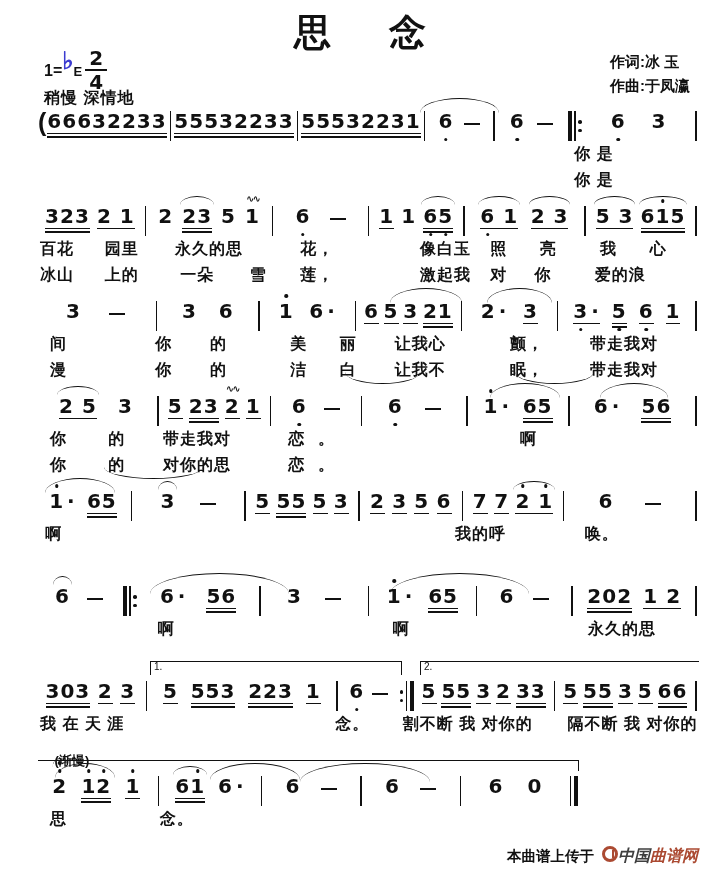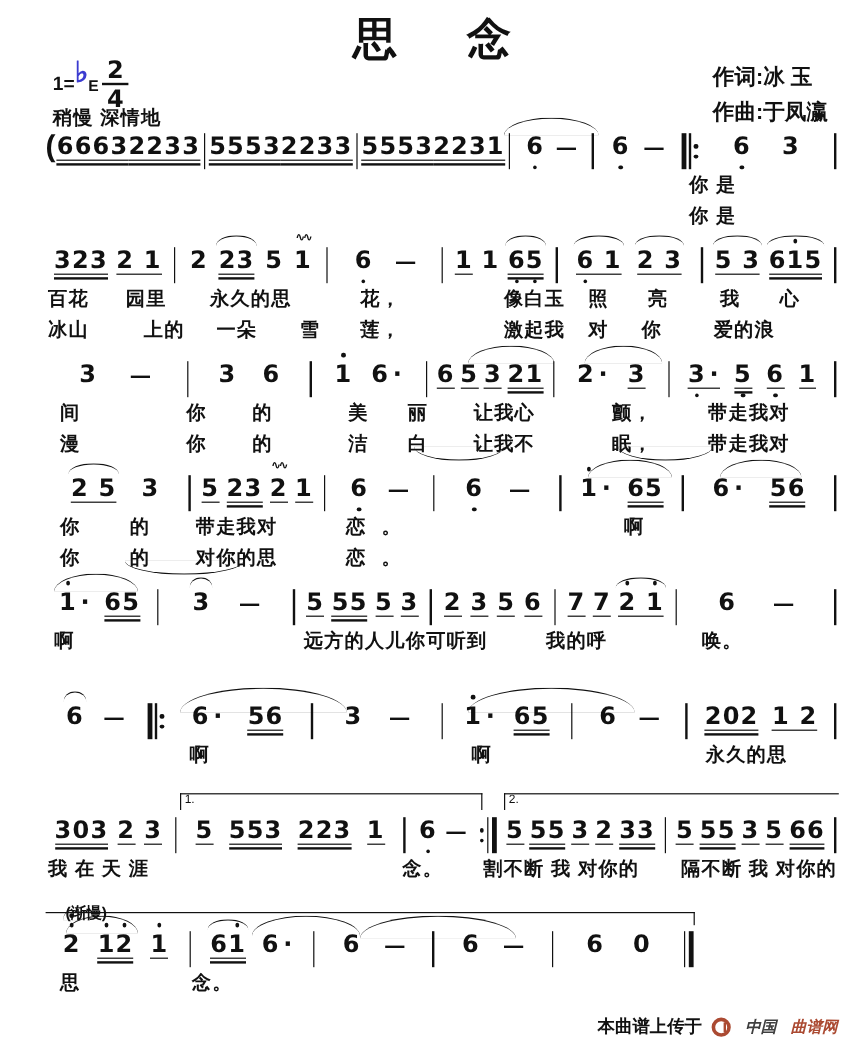--- a/index.html
+++ b/index.html
@@ -8,21 +8,21 @@
   .title-row{display:flex;justify-content:center;gap:58px;padding-top:8px;
         font-family:"Liberation Serif",serif;font-size:37px;font-weight:bold}
   .keysig{position:absolute;left:44px;top:48px;display:flex;align-items:flex-start;line-height:1}
   .kp{font-size:16px;font-weight:bold;margin-top:15px}
   .kflat{font-size:24px;font-weight:bold;color:#3b3bd0;margin-top:1px}
   .kletter{font-size:13px;font-weight:bold;margin-top:17px}
   .meter{display:inline-flex;flex-direction:column;align-items:center;margin-left:3px;
         font-weight:bold;font-size:20px;font-family:"DejaVu Sans",sans-serif}
   .mt{border-bottom:2px solid #111;padding:0 4px 1px}
   .mb{padding-top:1px}
-  .credits{position:absolute;top:50px;right:30px;font-size:18px;font-weight:bold;line-height:1.6}
+  .credits{position:absolute;top:50px;right:30px;font-size:15px;font-weight:bold;line-height:1.6}
   .tempo{position:absolute;left:44px;top:88px;font-size:16px;font-weight:bold;letter-spacing:1px}
   #score{position:absolute;left:38px;top:108px;width:662px}
   .system{position:relative;height:95px}
   .notes-row{display:flex;align-items:flex-start;width:100%;height:34px}
   .measure{display:flex;justify-content:space-evenly;align-items:flex-start;flex-basis:0;padding-top:3px}
   .tok{position:relative;display:inline-flex;font-family:"DejaVu Sans",sans-serif;
        font-weight:bold;font-size:20px;line-height:1;letter-spacing:1px}
   .u1,.u2{border-bottom:1.7px solid #111;padding-bottom:2px}
   .u2::after{content:"";position:absolute;left:0;right:0;bottom:-4.8px;height:1.7px;background:#111}
   .d{position:relative;display:inline-block}
@@ -52,21 +52,21 @@
   .sys-label{position:absolute;top:-21px;font-size:13px;font-weight:bold}
   .lyr{position:absolute;font-size:16px;font-weight:bold;white-space:nowrap;letter-spacing:1px}
   .lyr0{top:36px}.lyr1{top:62px}
   .barline{display:flex;align-items:center;gap:2.5px;height:30px;margin:3px 3px 0}
   .bl{width:1.6px;height:30px;background:#111;display:inline-block}
   .bl.thick{width:4px}
   .bdots{display:flex;flex-direction:column;justify-content:center;gap:5px;height:30px}
   .bdot{width:3.5px;height:3.5px;border-radius:50%;background:#111;display:inline-block}
   .footer{position:absolute;top:846px;right:22px;display:flex;align-items:center;gap:8px;
        font-size:14.5px;font-weight:bold}
-  .logo{display:inline-flex;align-items:center;gap:12px;font-style:italic;font-weight:bold;font-size:13px}
+  .logo{display:inline-flex;gap:0;font-style:italic;font-weight:bold;font-size:16px}
   .logo-ic{width:16px;height:16px;border:3px solid #ab4a32;border-radius:50%;box-sizing:border-box;
        position:relative;display:inline-block}
   .logo-ic::after{content:"";position:absolute;right:1px;top:1px;width:2.5px;height:8px;background:#ab4a32}
   .site-dark{color:#3f3f3f}
   .site-brown{color:#ab4a32}
 </style>
 </head>
 <body>
 
 <div class="page">
@@ -287,21 +287,21 @@
         <span class="lyr lyr0" style="left: 0.3%;">百花</span>
         <span class="lyr lyr0" style="left: 10.1%;">园里</span>
         <span class="lyr lyr0" style="left: 20.7%;">永久的思</span>
         <span class="lyr lyr0" style="left: 39.6%;">花，</span>
         <span class="lyr lyr0" style="left: 57.7%;">像白玉</span>
         <span class="lyr lyr0" style="left: 68.3%;">照</span>
         <span class="lyr lyr0" style="left: 75.8%;">亮</span>
         <span class="lyr lyr0" style="left: 84.9%;">我</span>
         <span class="lyr lyr0" style="left: 92.4%;">心</span>
         <span class="lyr lyr1" style="left: 0.3%;">冰山</span>
-        <span class="lyr lyr1" style="left: 10.1%; margin-left: 15px;">上的</span>
+        <span class="lyr lyr1" style="left: 10.1%;">上的</span>
         <span class="lyr lyr1" style="left: 21.5%;">一朵</span>
         <span class="lyr lyr1" style="left: 32%;">雪</span>
         <span class="lyr lyr1" style="left: 39.6%;">莲，</span>
         <span class="lyr lyr1" style="left: 57.7%;">激起我</span>
         <span class="lyr lyr1" style="left: 68.3%;">对</span>
         <span class="lyr lyr1" style="left: 75%;">你</span>
         <span class="lyr lyr1" style="left: 84.1%;">爱的浪</span>
       </div>
       <div class="system">
         <div class="notes-row">
@@ -584,21 +584,20 @@
               <span class="d">6</span>
             </span>
             <span class="ndash"></span>
           </div>
           <span class="barline">
             <span class="bl"></span>
           </span>
         </div>
         <div class="arc" style="left: 1%; width: 10.6%;"></div>
         <span class="lyr lyr0" style="left: 1.1%;">啊</span>
-        <span class="lyr lyr0" style="left: 32.5%;">远方的人儿你可听到</span>
         <span class="lyr lyr0" style="left: 63%;">我的呼</span>
         <span class="lyr lyr0" style="left: 82.6%;">唤。</span>
       </div>
       <div class="system">
         <div class="notes-row">
           <div class="measure" style="flex-grow: 2.6;">
             <span class="tok">
               <span class="d">6</span>
               <span class="tslur"></span>
             </span>

